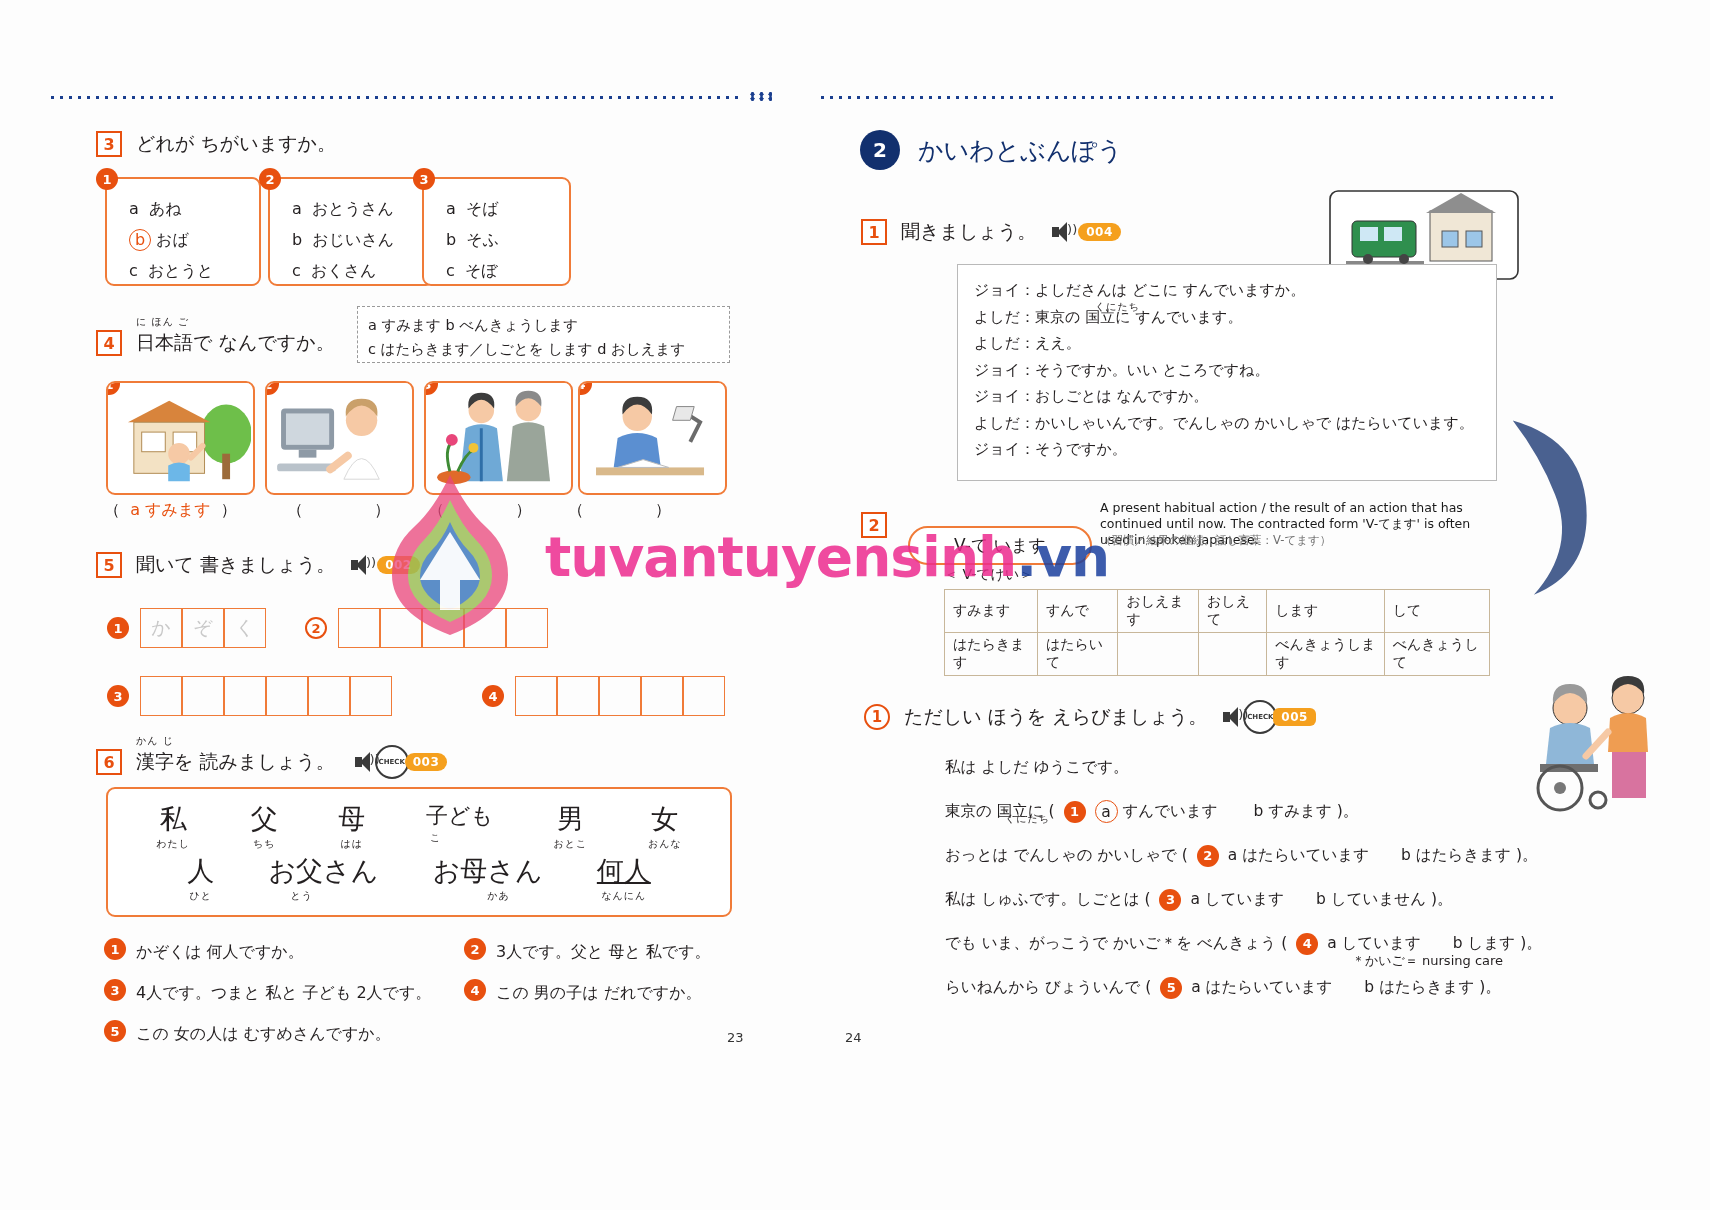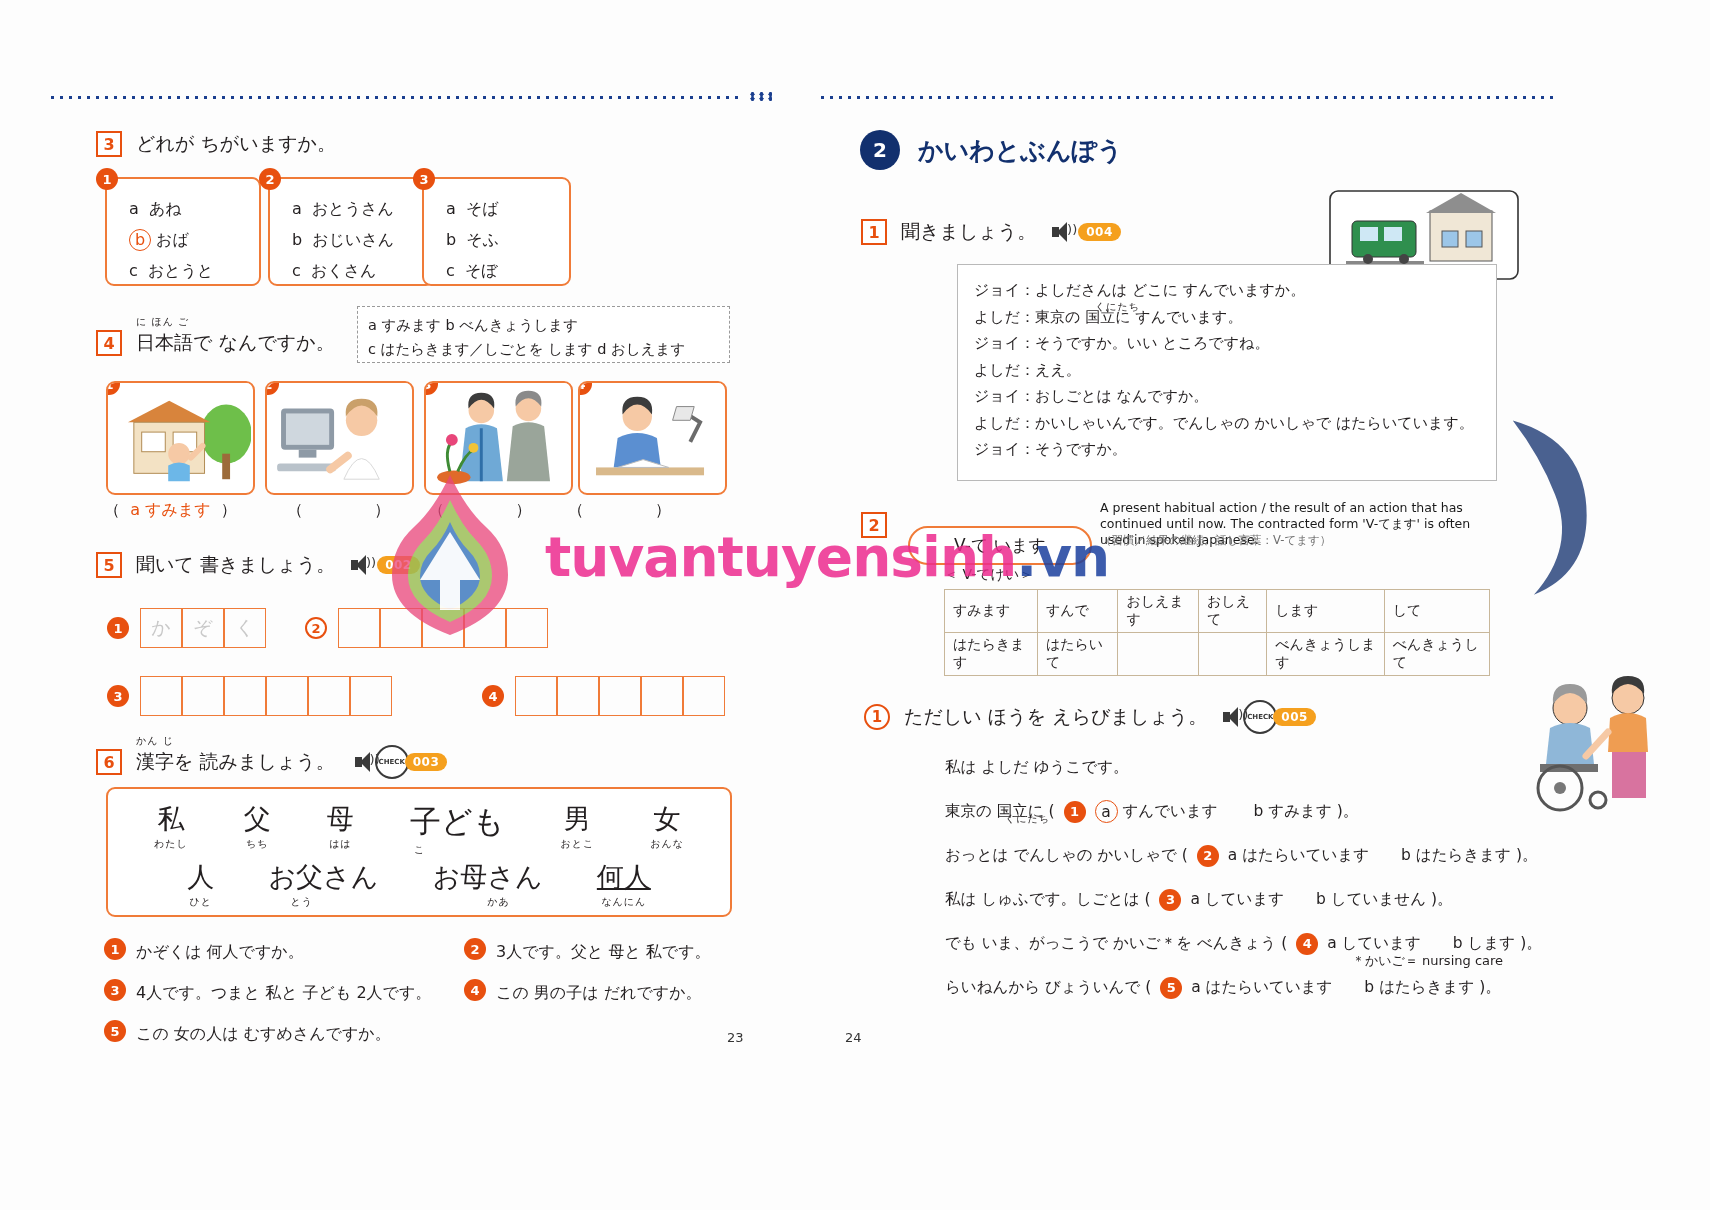--- a/index.html
+++ b/index.html
@@ -297,21 +297,21 @@
         </div>
       <div style="text-align:center;">
           <div style="font-size:27px;" class="jp">父</div>
           <div class="ruby">ちち</div>
         </div>
       <div style="text-align:center;">
           <div style="font-size:27px;" class="jp">母</div>
           <div class="ruby">はは</div>
         </div>
       <div style="text-align:center;">
-          <div style="font-size:31px;" class="jp">子ども</div>
+          <div style="font-size:22px;" class="jp">子ども</div>
           <div class="ruby" style="text-align:left;padding-left:4px;">こ</div>
         </div>
       <div style="text-align:center;">
           <div style="font-size:27px;" class="jp">男</div>
           <div class="ruby">おとこ</div>
         </div>
       <div style="text-align:center;">
           <div style="font-size:27px;" class="jp">女</div>
           <div class="ruby">おんな</div>
         </div>
@@ -360,21 +360,21 @@
     <div style="display:flex;align-items:flex-start;gap:10px;">
       <span class="circnum" style="margin-top:7px;">5</span>
       <span>この 女の人は むすめさんですか。</span>
     </div>
   </div>
 
   <div class="pgnum" style="left:727px;top:1030px;">23</div>
 
   <div style="position:absolute;left:860px;top:130px;display:flex;align-items:center;gap:18px;">
     <div class="bluecirc">2</div>
-    <div style="font-size:25px;font-weight:bold;color:#12306e;" class="jp">かいわとぶんぽう</div>
+    <div style="font-size:25px;font-weight:normal;color:#12306e;" class="jp">かいわとぶんぽう</div>
   </div>
 
   <div style="position:absolute;left:861px;top:219px;display:flex;align-items:center;gap:14px;">
     <span class="numbox">1</span>
     <span class="hdr jp">聞きましょう。</span>
     <span class="speaker">
       <span class="spk-ico">
           <span class="spk-wave">))</span>
         </span>
       <span class="trk">004</span>
@@ -402,22 +402,22 @@
     <path d="M138 188 q30 -18 60 0 l6 24 l-72 0 z" fill="#e98b3c"></path>
     <text x="206" y="120" font-size="22" fill="#e8500f" font-family="DejaVu Sans">?</text>
   </svg>
 
   <div class="dlgbox" style="position:absolute;left:957px;top:264px;width:540px;height:217px;padding:12px 16px;box-sizing:border-box;font-size:15px;line-height:26.5px;">
     <div>ジョイ：よしださんは どこに すんでいますか。</div>
     <div style="position:relative;">
       <span class="ruby" style="position:absolute;left:121px;top:-10px;">くにたち</span>
       <span>よしだ：東京の 国立に すんでいます。</span>
     </div>
+    <div>よしだ：ええ。</div>
     <div>ジョイ：そうですか。いい ところですね。</div>
-    <div>よしだ：ええ。</div>
     <div>ジョイ：おしごとは なんですか。</div>
     <div>よしだ：かいしゃいんです。でんしゃの かいしゃで はたらいています。</div>
     <div>ジョイ：そうですか。</div>
   </div>
 
   <span class="numbox" style="position:absolute;left:861px;top:512px;">2</span>
   <div class="grammarbox jp" style="position:absolute;left:908px;top:526px;width:180px;height:35px;">V-て います</div>
   <div style="position:absolute;left:1100px;top:500px;width:400px;font-size:12.5px;line-height:16px;color:#1a1a1a;">A present habitual action / the result of an action that has continued until now. The contracted form 'V-てます' is often used in spoken Japanese.</div>
   <div style="position:absolute;left:1100px;top:533px;width:400px;font-size:11.5px;color:#6f6f6f;" class="jp">（習慣／結果の継続。話し言葉：V-てます）</div>
 
@@ -445,21 +445,21 @@
     </table>
 
   <div style="position:absolute;left:864px;top:700px;display:flex;align-items:center;gap:14px;">
     <span class="circnum outline" style="width:26px;height:26px;font-size:15px;">1</span>
     <span class="hdr jp">ただしい ほうを えらびましょう。</span>
     <span class="speaker">
       <span class="spk-ico">
           <span class="spk-wave">))</span>
         </span>
       <span class="checkbadge" style="margin-left:-6px;">CHECK</span>
-      <span class="trk" style="margin-left:-4px;">005</span>
+      <span class="trk" style="margin-left:-4px;border-radius:6px;">005</span>
     </span>
   </div>
 
   <svg style="position:absolute;left:1520px;top:672px;" width="160" height="142" viewBox="0 0 160 142">
     <circle cx="50" cy="36" r="17" fill="#f6c9a5" stroke="#333" stroke-width="1"></circle>
     <path d="M33 32 q17 -22 34 0 q2 -20 -17 -20 q-19 0 -17 20" fill="#9a9a9a"></path>
     <path d="M30 56 q20 -10 40 0 l4 36 l-48 0 z" fill="#8fb7d8"></path>
     <rect x="20" y="92" width="58" height="8" fill="#6f6f6f"></rect>
     <circle cx="40" cy="116" r="22" fill="none" stroke="#555" stroke-width="3"></circle>
     <circle cx="40" cy="116" r="6" fill="#777"></circle>

